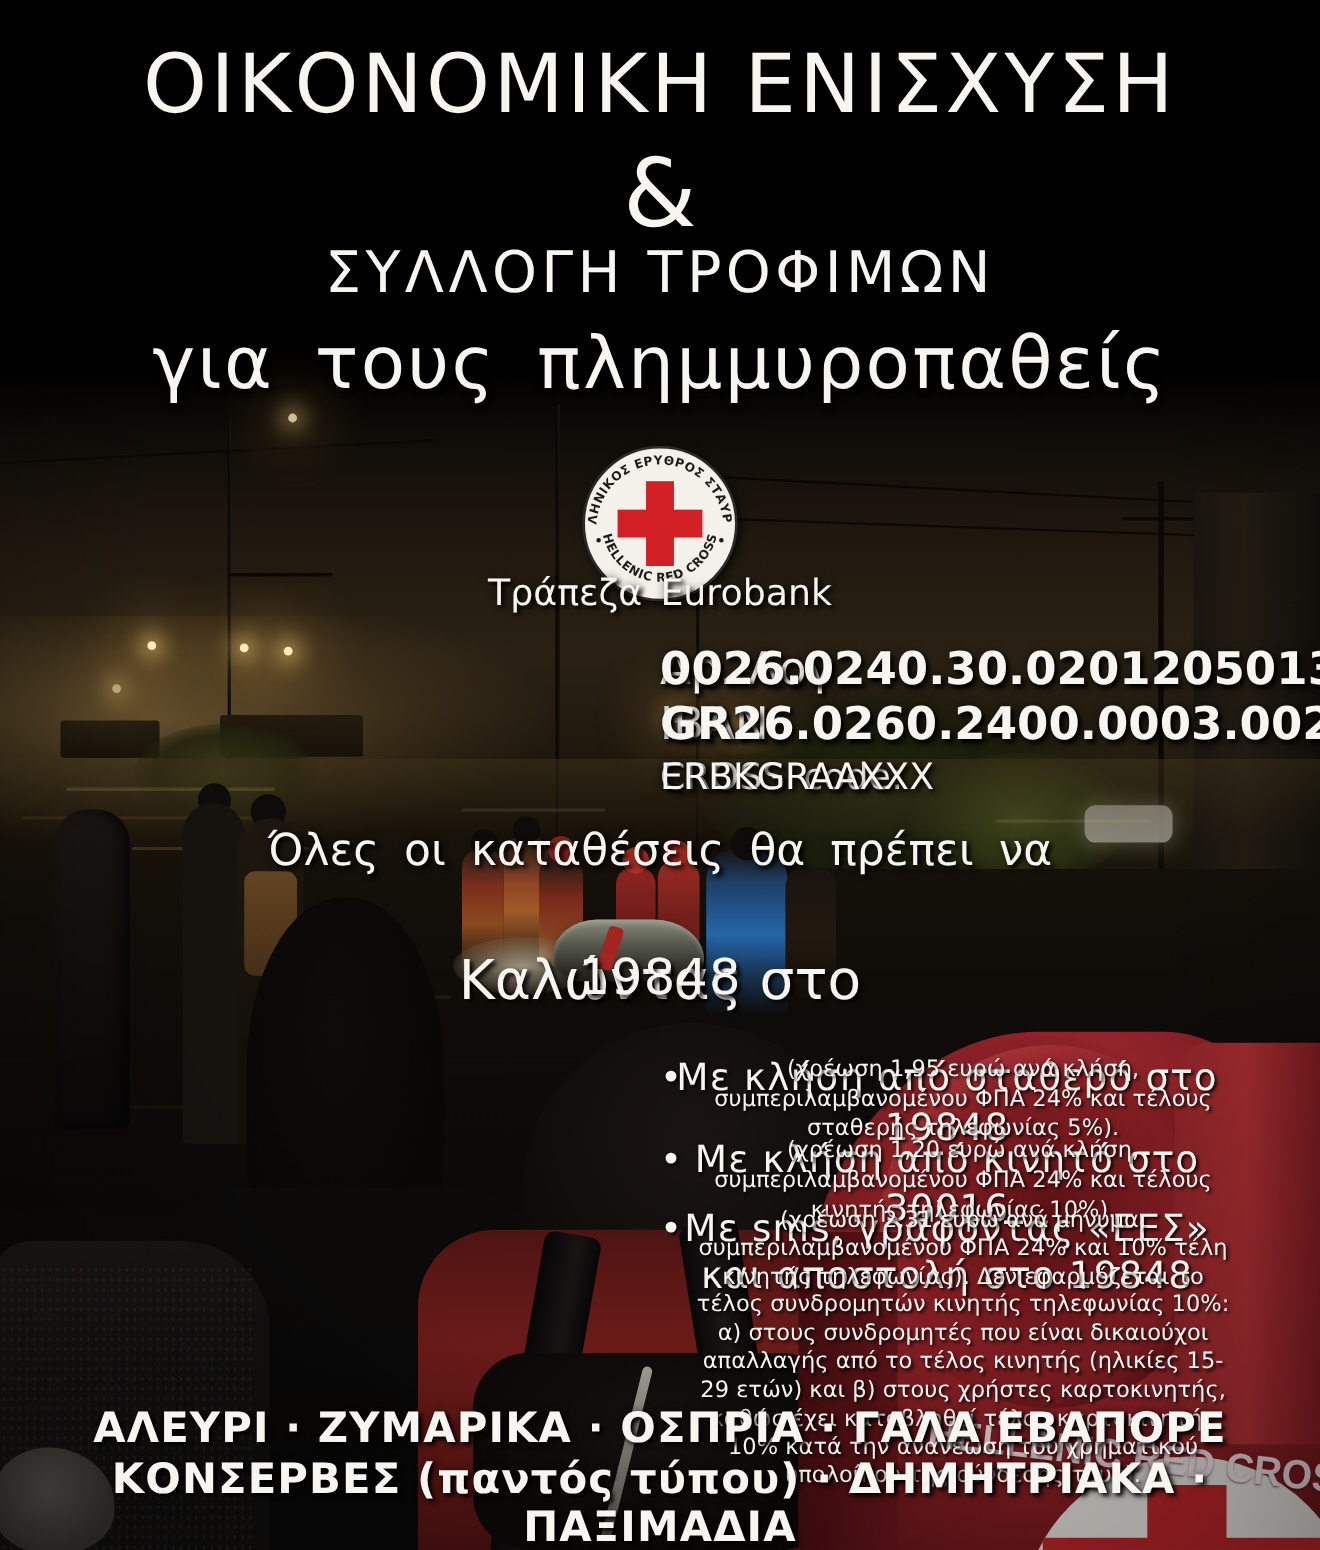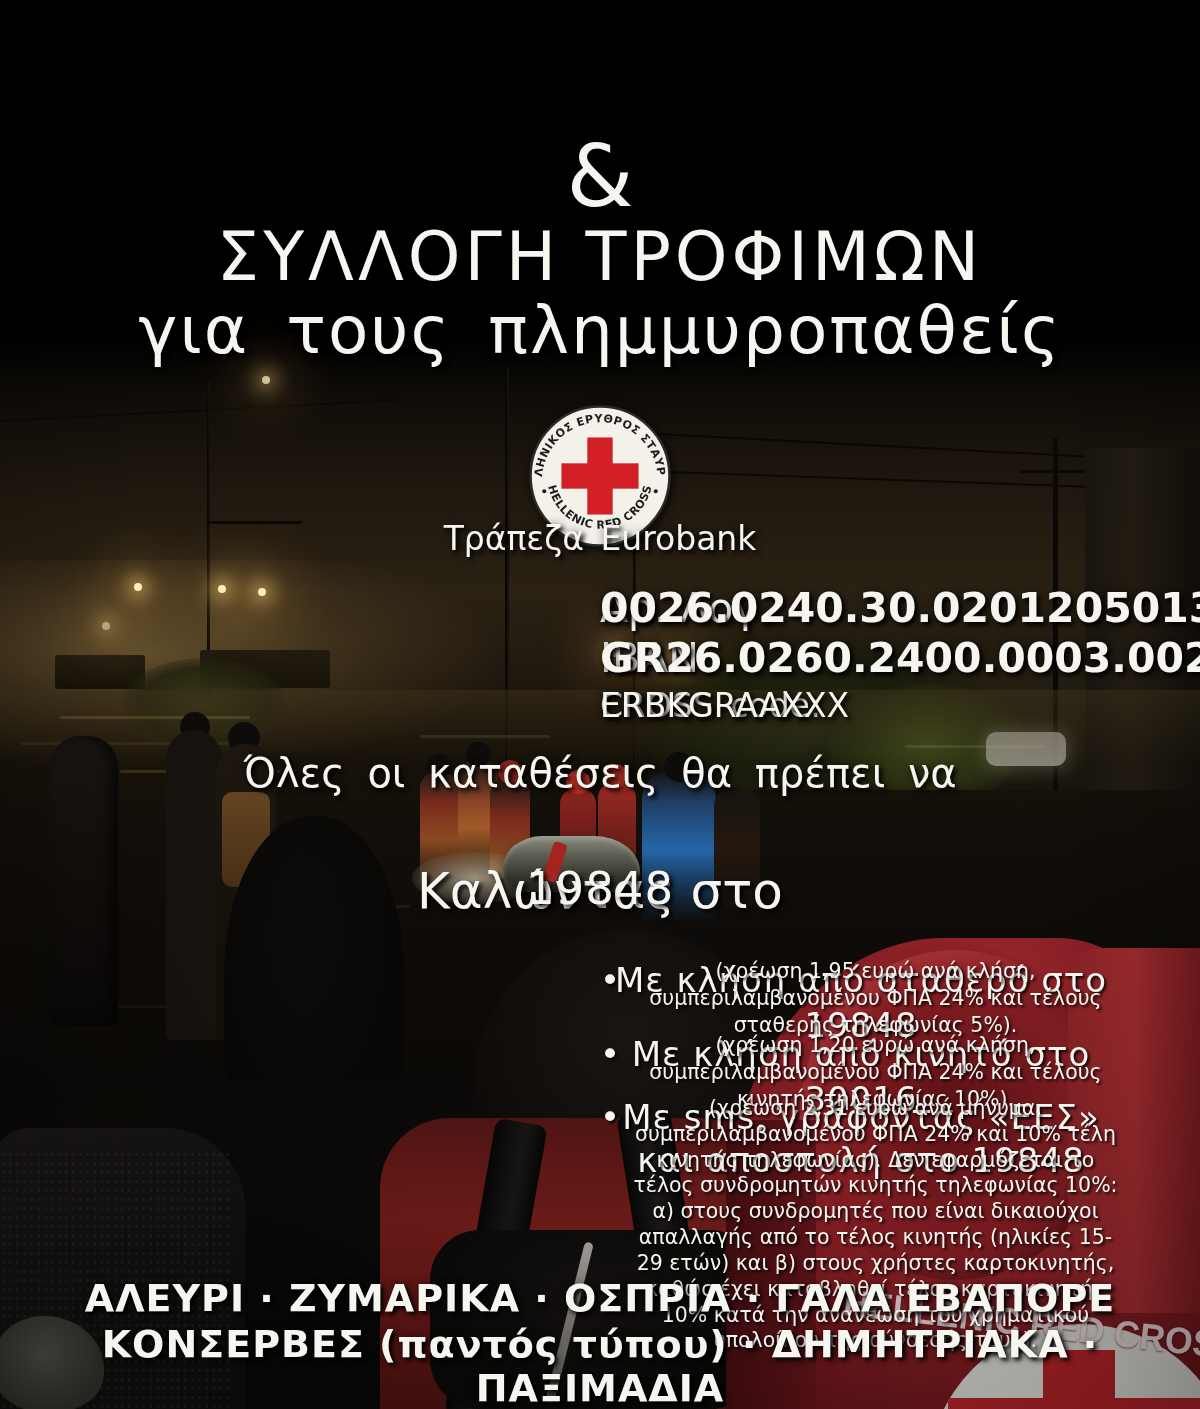--- a/index.html
+++ b/index.html
@@ -125,21 +125,21 @@
     text-shadow:0 1px 2px rgba(60,10,12,.6); }
   .vignette { inset:0; pointer-events:none;
     background:radial-gradient(ellipse at 50% 45%, transparent 55%, rgba(0,0,0,.35) 100%); }
 
   
   .txt { left:0; width:100%; text-align:center; margin:0; z-index:20;
     color:#f7f5f0; font-weight:normal;
     text-shadow:3px 3px 4px rgba(0,0,0,.95), 0 0 8px rgba(0,0,0,.5); }
   .title1 { top:34px;  font-size:74px; letter-spacing:3px; }
   .amp    { top:126px; font-size:86px; }
-  .title2 { top:218px; font-size:67px; letter-spacing:4px; }
+  .title2 { top:218px; font-size:52px; letter-spacing:4px; }
   .title3 { top:292px; font-size:66px; letter-spacing:2px; word-spacing:14px; }
   .logo-wrap { left:50%; top:405px; width:142px; height:142px; margin-left:-71px; z-index:20;
     filter:drop-shadow(2px 3px 4px rgba(0,0,0,.8)); }
   .logo-wrap svg { position:static; width:142px; height:142px; }
   .bank-name { top:519px; font-size:33px; word-spacing:6px; }
   .acct  { top:584px; font-size:41px; }
   .acct b, .iban b { font-weight:bold; }
   .iban  { top:634px; font-size:41px; }
   .swift { top:686px; font-size:33px; word-spacing:6px; }
   .dep1  { top:750px; font-size:40px; word-spacing:10px; }
@@ -254,20 +254,21 @@
   <div class="grey-blob"></div>
 
   <div class="emblem">
     <div class="cv"></div>
     <div class="ch"></div>
   </div>
   <div class="jacket-text">HELLENIC RED CROSS</div>
 
   <div class="vignette"></div>
 
+  <h1 class="txt title1">ΟΙΚΟΝΟΜΙΚΗ ΕΝΙΣΧΥΣΗ</h1>
   <h1 class="txt amp">&amp;</h1>
   <h1 class="txt title2">ΣΥΛΛΟΓΗ ΤΡΟΦΙΜΩΝ</h1>
   <h2 class="txt title3">για τους πλημμυροπαθείς</h2>
 
   <div class="logo-wrap">
     <svg viewBox="0 0 140 140">
       <circle cx="70" cy="70" r="68.5" fill="#f3f1ea" stroke="#2a2a28" stroke-width="2.5"></circle>
       <path id="arcTop" d="M 13,74 A 57,57 0 1 1 127,74" fill="none"></path>
       <path id="arcBot" d="M 18,70 A 52,52 0 0 0 122,70" fill="none"></path>
       <text font-size="11" font-weight="bold" fill="#1c1c1a" letter-spacing="0.5" font-family="DejaVu Sans, sans-serif">

